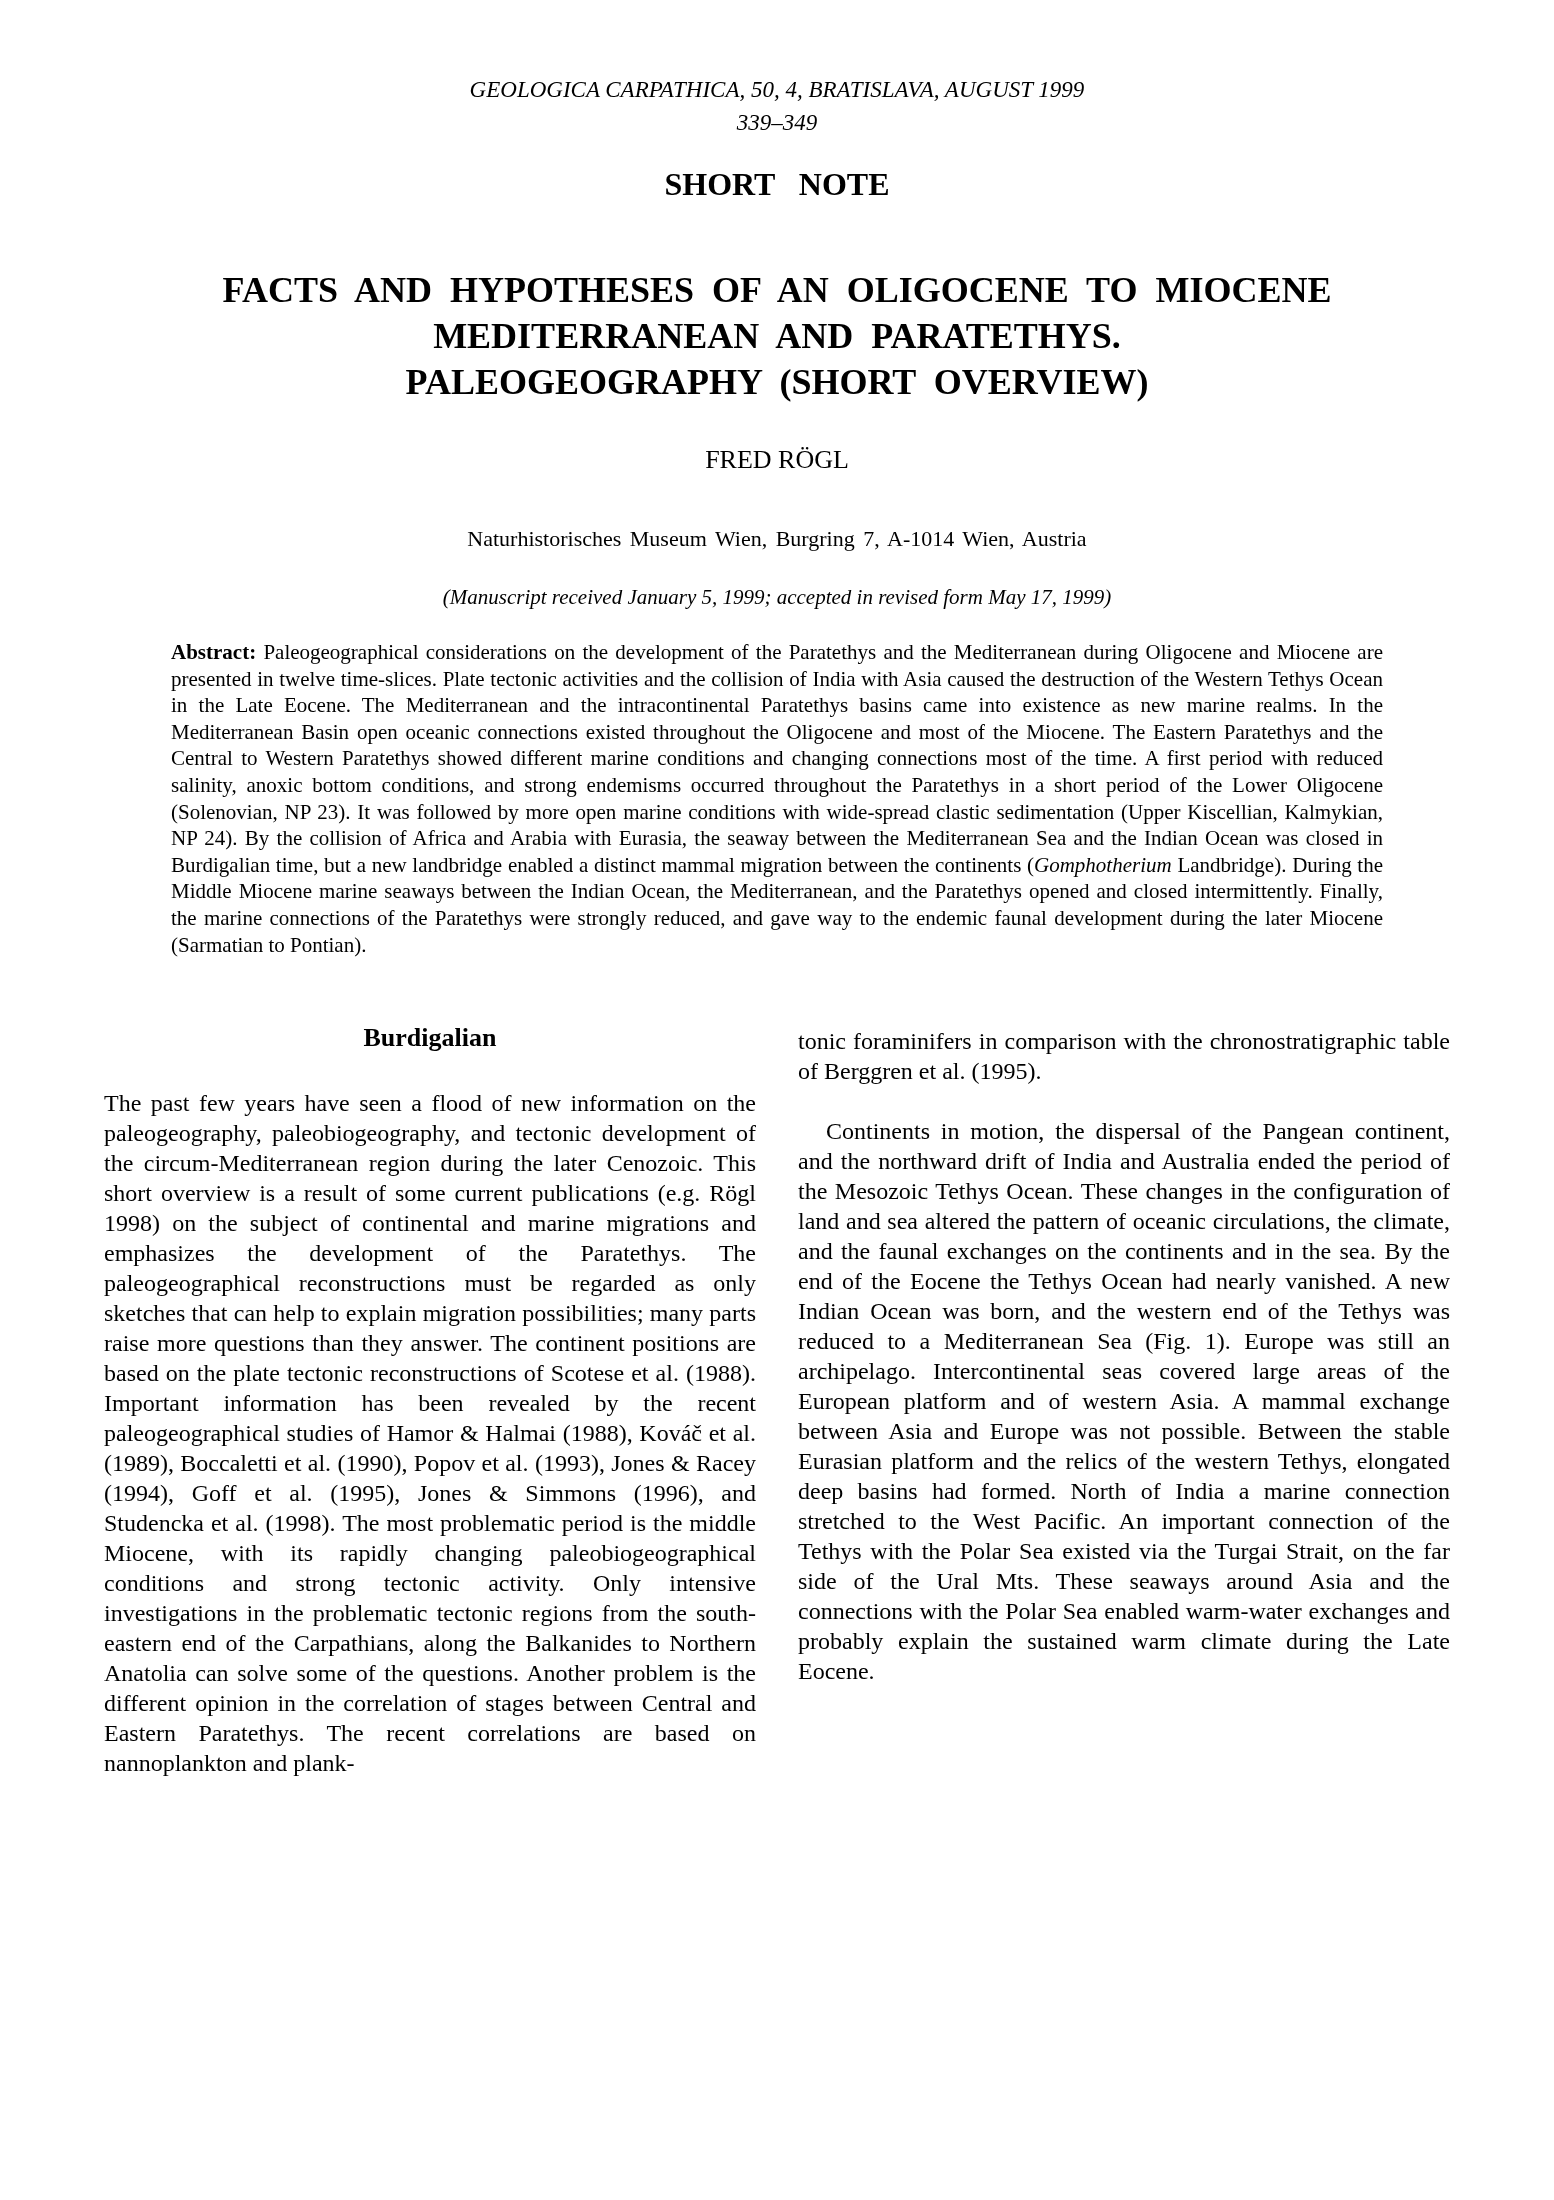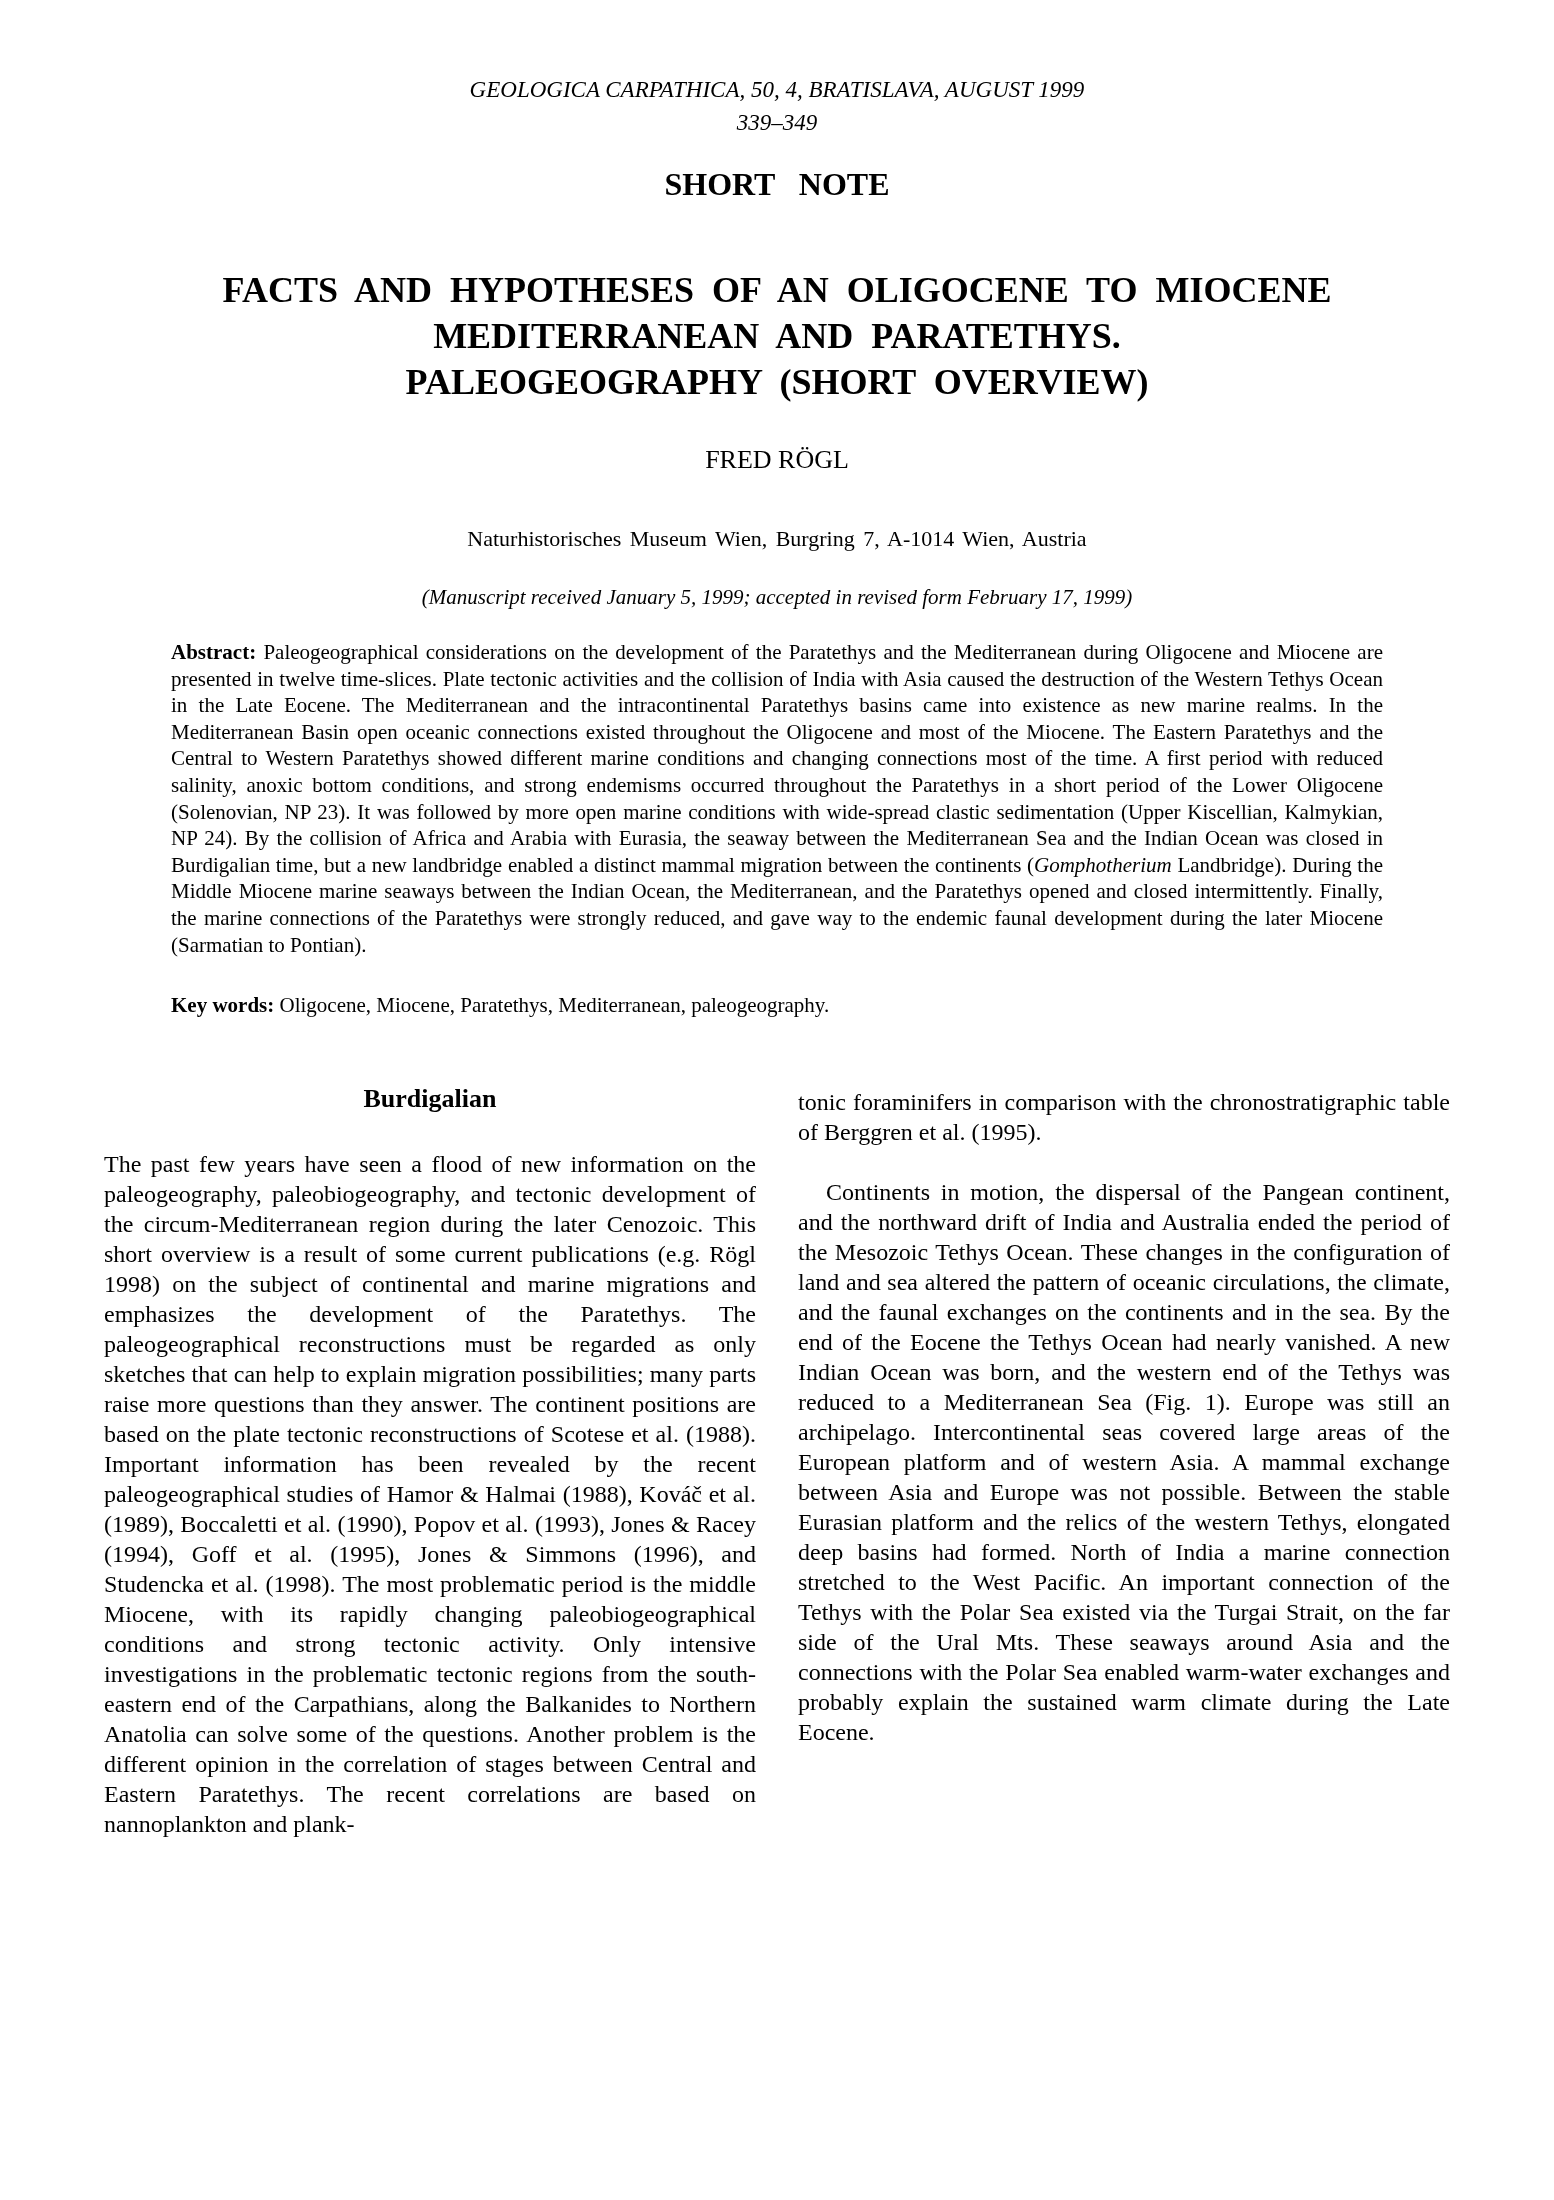--- a/index.html
+++ b/index.html
@@ -112,29 +112,26 @@
   <div class="centered article-title">
     <div>FACTS AND HYPOTHESES OF AN OLIGOCENE TO MIOCENE</div>
     <div>MEDITERRANEAN AND PARATETHYS.</div>
     <div>PALEOGEOGRAPHY (SHORT OVERVIEW)</div>
   </div>
 
   <div class="centered author-name">FRED RÖGL</div>
 
   <div class="centered affiliation">Naturhistorisches Museum Wien, Burgring 7, A-1014 Wien, Austria</div>
 
-  <div class="centered manuscript-note">(Manuscript received January 5, 1999; accepted in revised form February 17, 1999)</div>
+  <div class="centered manuscript-note">(Manuscript received January 5, 1999; accepted in revised form May 17, 1999)</div>
 
   <div class="abstract-block">
     <span class="bold">Abstract:</span><span> Paleogeographical considerations on the development of the Paratethys and the Mediterranean during Oligocene and Miocene are presented in twelve time-slices. Plate tectonic activities and the collision of India with Asia caused the destruction of the Western Tethys Ocean in the Late Eocene. The Mediterranean and the intracontinental Paratethys basins came into existence as new marine realms. In the Mediterranean Basin open oceanic connections existed throughout the Oligocene and most of the Miocene. The Eastern Paratethys and the Central to Western Paratethys showed different marine conditions and changing connections most of the time. A first period with reduced salinity, anoxic bottom conditions, and strong endemisms occurred throughout the Paratethys in a short period of the Lower Oligocene (Solenovian, NP 23). It was followed by more open marine conditions with wide-spread clastic sedimentation (Upper Kiscellian, Kalmykian, NP 24). By the collision of Africa and Arabia with Eurasia, the seaway between the Mediterranean Sea and the Indian Ocean was closed in Burdigalian time, but a new landbridge enabled a distinct mammal migration between the continents (</span><span class="italic">Gomphotherium</span><span> Landbridge). During the Middle Miocene marine seaways between the Indian Ocean, the Mediterranean, and the Paratethys opened and closed intermittently. Finally, the marine connections of the Paratethys were strongly reduced, and gave way to the endemic faunal development during the later Miocene (Sarmatian to Pontian).</span>
   </div>
 
-  <div class="keywords-block">
-    <span class="bold">Key words:</span><span> Oligocene, Miocene, Paratethys, Mediterranean, paleogeography.</span>
-  </div>
 
   <div class="columns">
 
     <div class="col">
       <h2 class="section-heading">Burdigalian</h2>
       <p class="para-first">The past few years have seen a flood of new information on the paleogeography, paleobiogeography, and tectonic development of the circum-Mediterranean region during the later Cenozoic. This short overview is a result of some current publications (e.g. Rögl 1998) on the subject of continental and marine migrations and emphasizes the development of the Paratethys. The paleogeographical reconstructions must be regarded as only sketches that can help to explain migration possibilities; many parts raise more questions than they answer. The continent positions are based on the plate tectonic reconstructions of Scotese et al. (1988). Important information has been revealed by the recent paleogeographical studies of Hamor &amp; Halmai (1988), Kováč et al. (1989), Boccaletti et al. (1990), Popov et al. (1993), Jones &amp; Racey (1994), Goff et al. (1995), Jones &amp; Simmons (1996), and Studencka et al. (1998). The most problematic period is the middle Miocene, with its rapidly changing paleobiogeographical conditions and strong tectonic activity. Only intensive investigations in the problematic tectonic regions from the south-eastern end of the Carpathians, along the Balkanides to Northern Anatolia can solve some of the questions. Another problem is the different opinion in the correlation of stages between Central and Eastern Paratethys. The recent correlations are based on nannoplankton and plank-</p>
     </div>
 
     <div class="col">
       <p class="continuation">tonic foraminifers in comparison with the chronostratigraphic table of Berggren et al. (1995).</p>

